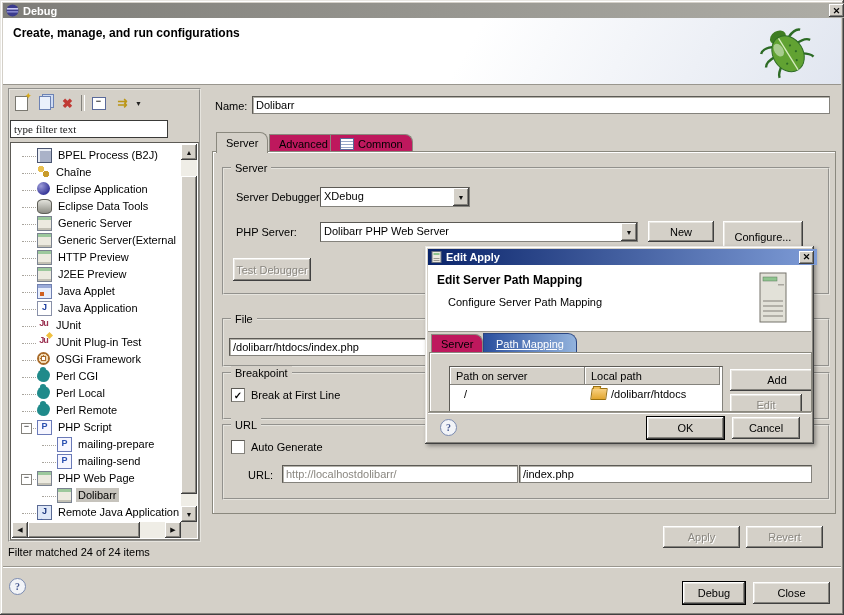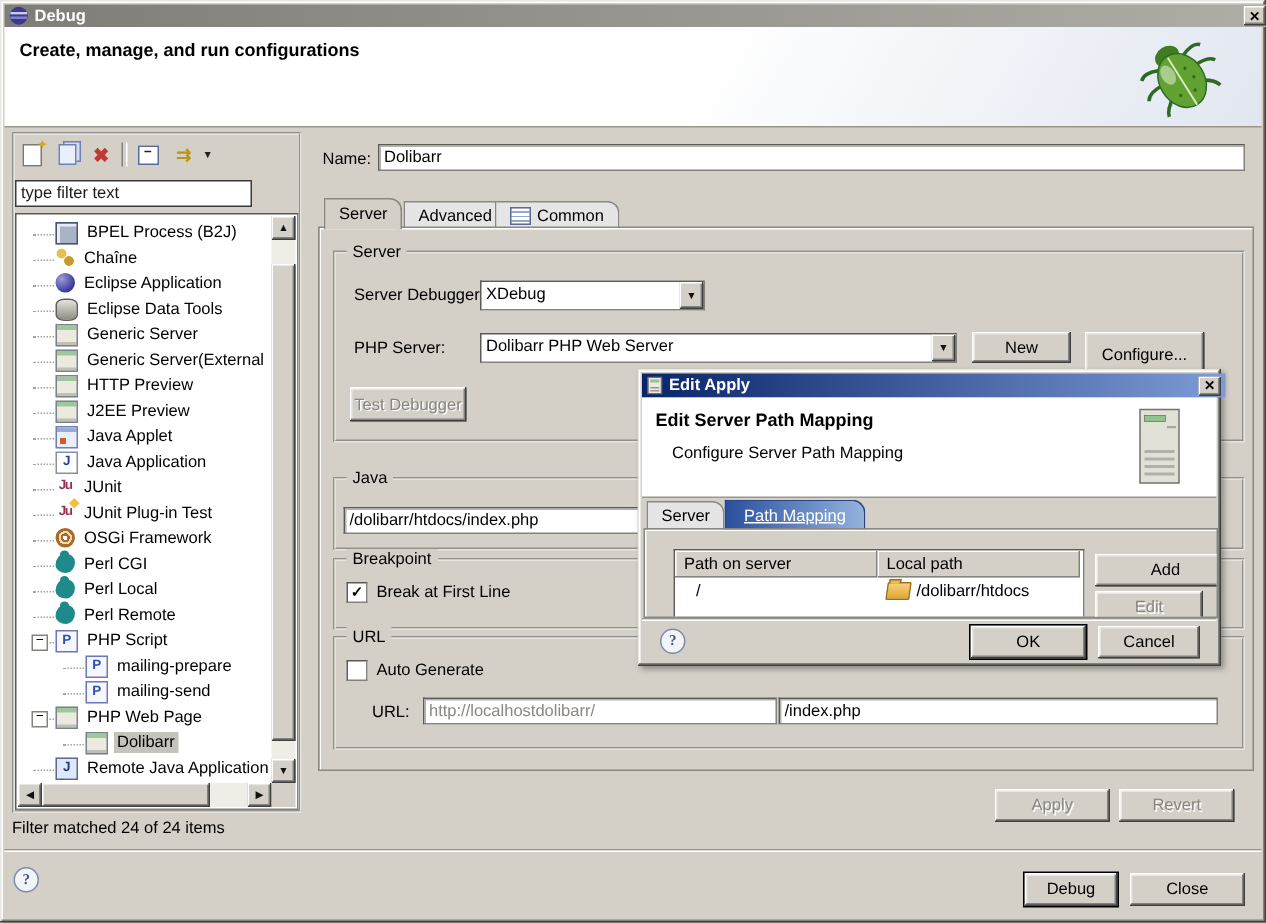--- a/index.html
+++ b/index.html
@@ -75,21 +75,21 @@
   .i-remote-java::before{content:"→";position:absolute;left:-2px;bottom:-4px;font-size:8px;color:#2a50b0}
   
   .vsb{position:absolute;right:1px;top:1px;bottom:17px;width:16px;background:#efede6}
   .hsb{position:absolute;left:1px;bottom:1px;right:17px;height:16px;background:#efede6}
   .sb-corner{position:absolute;right:1px;bottom:1px;width:16px;height:16px;background:#d4d0c8}
   .sb-btn{position:absolute;width:16px;height:16px;display:flex;align-items:center;justify-content:center;font-size:7px;color:#111;
     background:#d4d0c8;box-shadow:inset -1px -1px 0 #404040,inset 1px 1px 0 #fff,inset -2px -2px 0 #84827c}
   .sb-thumb{position:absolute;background:#d4d0c8;
     box-shadow:inset -1px -1px 0 #404040,inset 1px 1px 0 #fff,inset -2px -2px 0 #84827c}
   
-  .tab{display:flex;align-items:center;gap:4px;padding:0 9px;background:#e5e5e5;
+  .tab{display:flex;align-items:center;gap:4px;padding:0 9px;background:#be185d;
     border:1px solid #8a887e;border-bottom:none;border-top-right-radius:8px}
   .tab.active{z-index:3;background:#d4d0c8}
   .tabpane{border:1px solid #8a887e;box-shadow:inset 1px 1px 0 #fff}
   .grid-icon{width:12px;height:10px;border:1px solid #5a6a9a;background:repeating-linear-gradient(180deg,#fff 0 2px,#96a8c8 2px 3px)}
   .bluetab{display:flex;align-items:center;padding:0 12px;color:#fff;text-decoration:underline;
     background:linear-gradient(90deg,#2a4f9e,#93b3dd);border:1px solid #2a4580;border-bottom:none;border-top-right-radius:9px}
   
   .combo{display:flex;background:#ffffff;border:1px solid #84827c;border-top-color:#5c5a55;border-left-color:#5c5a55}
   .combo-text{flex:1;padding:2px 3px;white-space:nowrap;overflow:hidden}
   .combo-btn{width:16px;display:flex;align-items:center;justify-content:center;font-size:7px;color:#111;background:#d4d0c8;
@@ -165,21 +165,21 @@
     </span>
   <span class="tbi ic-del">✖</span>
   <span class="tb-sep"></span>
   <span class="tbi">
       <span class="ic-collapse">−</span>
     </span>
   <span class="tbi ic-filter">⇉</span>
   <span class="dd-arrow">▼</span>
 </div>
 
-<input class="abs field" style="left: 10px; top: 120px; width: 150px; height: 16px; border: 1px solid rgb(58, 58, 56); box-shadow: none;" placeholder="type filter text">
+<input class="abs field" style="left: 10px; top: 120px; width: 150px; height: 16px; border: 1px solid rgb(58, 58, 56); box-shadow: none; font-family: Liberation Serif, serif;" placeholder="type filter text">
 
 <div class="abs treebox" style="left:10px;top:142px;width:187px;height:396px">
   <div class="tree-rows">
       <div class="tree-row">
         <span class="expander-slot"></span>
         <span class="ticon i-computer"></span>
         <span class="tlabel">BPEL Process (B2J)</span>
       </div>
       <div class="tree-row">
         <span class="expander-slot"></span>
@@ -333,21 +333,21 @@
 <span class="abs" style="left:236px;top:226px">PHP Server:</span>
 <div class="abs combo" style="left:320px;top:222px;width:316px;height:18px">
   <span class="combo-text">Dolibarr PHP Web Server</span>
   <span class="combo-btn">▼</span>
 </div>
 <div class="abs btn" style="left:648px;top:221px;width:66px;height:21px">New</div>
 <div class="abs btn" style="left:723px;top:221px;width:80px;height:32px">Configure...</div>
 <div class="abs btn disabled" style="left:233px;top:258px;width:78px;height:23px">Test Debugger</div>
 
 <div class="abs group" style="left:222px;top:318px;width:604px;height:45px">
-  <span class="legend">Java</span>
+  <span class="legend">File</span>
 </div>
 <input class="abs field" style="left: 229px; top: 338px; width: 300px; height: 16px;" value="/dolibarr/htdocs/index.php">
 
 <div class="abs group" style="left:222px;top:372px;width:604px;height:44px">
   <span class="legend">Breakpoint</span>
 </div>
 <span class="abs cb" style="left:231px;top:388px">✓</span>
 <span class="abs" style="left:251px;top:389px">Break at First Line</span>
 
 <div class="abs group" style="left:222px;top:424px;width:604px;height:72px">

